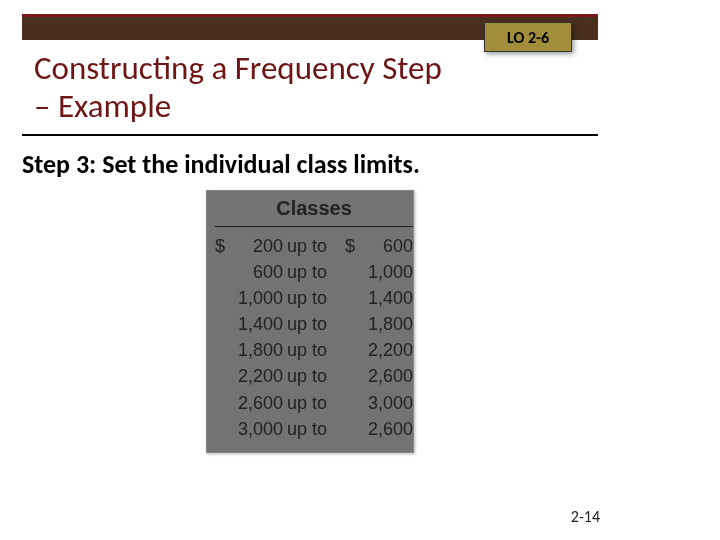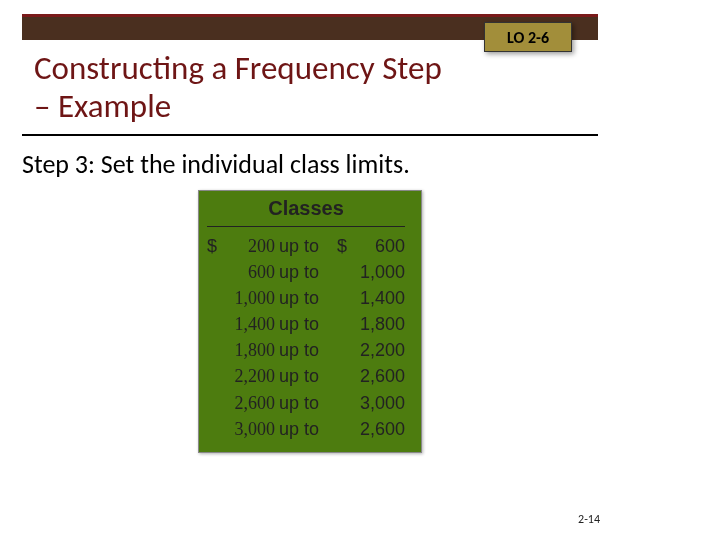--- a/index.html
+++ b/index.html
@@ -17,44 +17,44 @@
     position: absolute; top: 50px; left: 34px; right: 160px;
     color: #6e1515; font-size: 33px; font-weight: 400;
     line-height: 1.15;
   }
   .title-underline {
     position: absolute; top: 134px; left: 22px; right: 22px;
     height: 0; border-top: 2px solid #000;
   }
   .step {
     position: absolute; top: 148px; left: 22px;
-    font-size: 26px; font-weight: normal; color: #000;
+    font-size: 26px; font-weight: bold; color: #000;
   }
   .classes-wrap {
     position: absolute; top: 190px; left: 50%; transform: translateX(-50%);
     border: 1px solid #888; box-shadow: 1px 1px 3px rgba(0,0,0,0.3);
   }
   .classes-inner {
-    background: #4d7c0f; padding: 6px 16px 10px 8px;
+    background: #737373; padding: 6px 0 10px 8px;
   }
   .classes-header {
     text-align: center; font-family: Arial, sans-serif; font-weight: bold;
     font-size: 20px; color: #222; padding-bottom: 4px;
   }
   .hdr-line { border: 0; border-top: 1.5px solid #222; margin: 2px 0 6px 0; }
   .class-rows { font-family: Arial, sans-serif; font-size: 18px; color: #222; }
   .class-row { display: flex; align-items: baseline; line-height: 1.45; }
   .sym { width: 14px; text-align: left; }
-  .low { width: 54px; text-align: right; font-family: Liberation Serif, serif; }
+  .low { width: 54px; text-align: right; }
   .upto { width: 62px; text-align: left; padding: 0 4px; }
   .sym2 { width: 14px; text-align: left; }
   .high { width: 54px; text-align: right; }
   .pagenum {
     position: absolute; bottom: 14px; right: 20px;
-    font-size: 12px; color: #222;
+    font-size: 16px; color: #222;
   }
 </style>
 </head>
 <body>
 
 <div class="slide">
   <div class="top-bar"></div>
 
   <div class="lo-badge">
     <span>LO 2-6</span>

